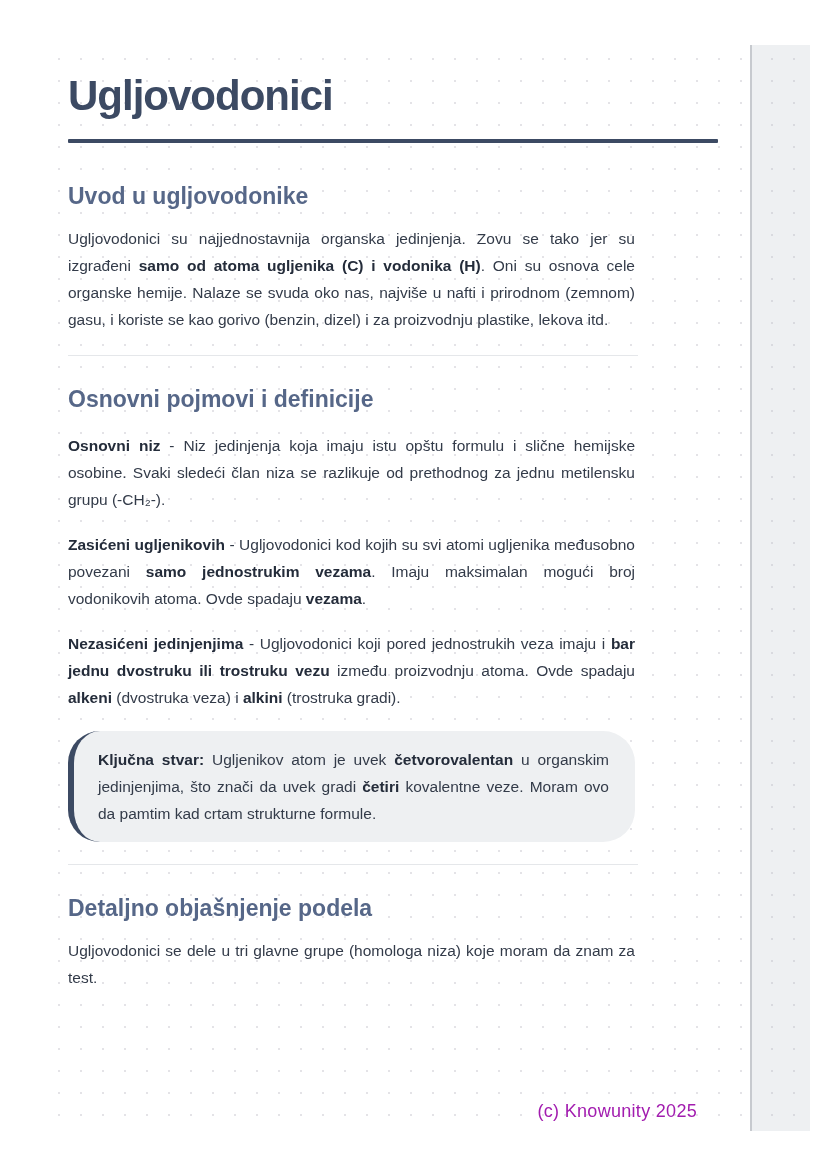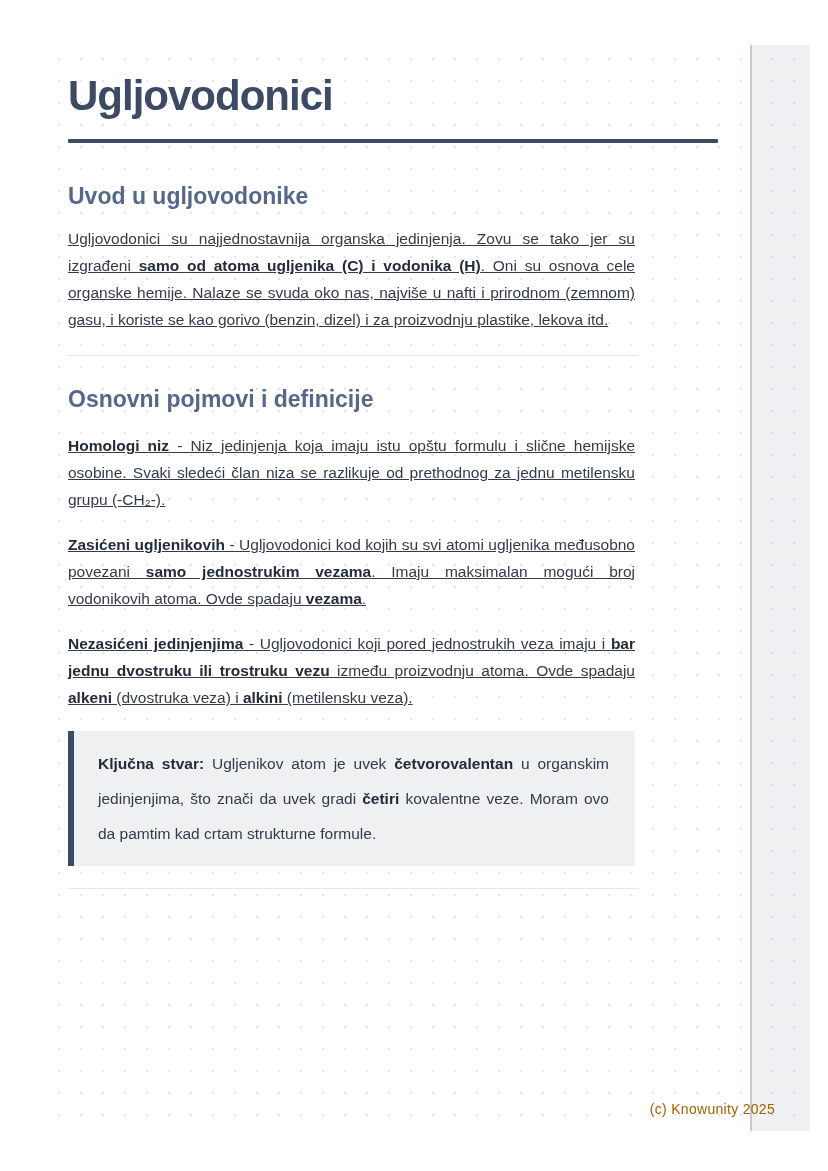--- a/index.html
+++ b/index.html
@@ -6,21 +6,21 @@
     margin: 0;
     padding: 0;
     background: #ffffff;
     width: 828px;
     height: 1171px;
     overflow: hidden;
     font-family: "Liberation Sans", "DejaVu Sans", sans-serif;
   }
   .viewport {
     position: relative;
-    width: 828px;
+    width: 750px;
     height: 1171px;
     background: #ffffff;
   }
   .page-main {
     position: absolute;
     left: 45px;
     top: 45px;
     width: 703px;
     height: 1078px;
     background-color: #ffffff;
@@ -69,52 +69,52 @@
   }
   h2.section-heading.after-divider { margin-top: 28px; }
   p.body-para {
     margin: 0;
     margin-top: 18px;
     width: 567px;
     font-size: 15.5px;
     line-height: 27px;
     text-align: justify;
     color: var(--body-color, #333b49);
-    text-decoration: underline;
   }
   p.body-para.first { margin-top: 14px; }
   p.body-para b, .callout b {
     font-weight: 700;
     color: var(--bold-color, #242c3a);
   }
   .section-divider {
     width: 570px;
     height: 1px;
     background: #e5e7ea;
     margin-top: 22px;
   }
   .callout {
     box-sizing: border-box;
     width: 567px;
     margin-top: 20px;
     background: var(--callout-bg, #eef0f2);
     border-left: 6px solid var(--callout-border, #3c4a63);
     padding: 15px 26px 15px 24px;
     font-size: 15.5px;
-    line-height: 35px;
+    line-height: 27px;
     text-align: justify;
     color: var(--body-color, #333b49);
+    border-radius: 32px;
   }
   .watermark {
     position: absolute;
     right: 53px;
     top: 1101px;
-    font-size: 14px;
+    font-size: 18px;
     letter-spacing: 0.3px;
-    color: #a16207;
+    color: #a21caf;
     z-index: 3;
   }
 </style>
 </head>
 <body>
 
 <div class="viewport">
 
   <div class="page-next"></div>
 
@@ -124,27 +124,29 @@
       <h1 class="doc-title">Ugljovodonici</h1>
 
       <div class="title-rule"></div>
 
       <h2 class="section-heading">Uvod u ugljovodonike</h2>
       <p class="body-para first"><span>Ugljovodonici su najjednostavnija organska jedinjenja. Zovu se tako jer su izgrađeni </span><b>samo od atoma ugljenika (C) i vodonika (H)</b><span>. Oni su osnova cele organske hemije. Nalaze se svuda oko nas, najviše u nafti i prirodnom (zemnom) gasu, i koriste se kao gorivo (benzin, dizel) i za proizvodnju plastike, lekova itd.</span></p>
 
       <div class="section-divider"></div>
 
       <h2 class="section-heading after-divider">Osnovni pojmovi i definicije</h2>
-      <p class="body-para"><b>Homologi niz</b><span> - Niz jedinjenja koja imaju istu opštu formulu i slične hemijske osobine. Svaki sledeći član niza se razlikuje od prethodnog za jednu metilensku grupu (-CH₂-).</span></p>
+      <p class="body-para"><b>Osnovni niz</b><span> - Niz jedinjenja koja imaju istu opštu formulu i slične hemijske osobine. Svaki sledeći član niza se razlikuje od prethodnog za jednu metilensku grupu (-CH₂-).</span></p>
       <p class="body-para"><b>Zasićeni ugljenikovih</b><span> - Ugljovodonici kod kojih su svi atomi ugljenika međusobno povezani </span><b>samo jednostrukim vezama</b><span>. Imaju maksimalan mogući broj vodonikovih atoma. Ovde spadaju </span><b>vezama</b><span>.</span></p>
-      <p class="body-para"><b>Nezasićeni jedinjenjima</b><span> - Ugljovodonici koji pored jednostrukih veza imaju i </span><b>bar jednu dvostruku ili trostruku vezu</b><span> između proizvodnju atoma. Ovde spadaju </span><b>alkeni</b><span> (dvostruka veza) i </span><b>alkini</b><span> (metilensku veza).</span></p>
+      <p class="body-para"><b>Nezasićeni jedinjenjima</b><span> - Ugljovodonici koji pored jednostrukih veza imaju i </span><b>bar jednu dvostruku ili trostruku vezu</b><span> između proizvodnju atoma. Ovde spadaju </span><b>alkeni</b><span> (dvostruka veza) i </span><b>alkini</b><span> (trostruka gradi).</span></p>
 
       <div class="callout"><b>Ključna stvar:</b><span> Ugljenikov atom je uvek </span><b>četvorovalentan</b><span> u organskim jedinjenjima, što znači da uvek gradi </span><b>četiri</b><span> kovalentne veze. Moram ovo da pamtim kad crtam strukturne formule.</span></div>
 
       <div class="section-divider"></div>
 
+      <h2 class="section-heading after-divider">Detaljno objašnjenje podela</h2>
+      <p class="body-para first"><span>Ugljovodonici se dele u tri glavne grupe (homologa niza) koje moram da znam za test.</span></p>
 
     </div>
   </div>
 
   <div class="watermark">(c) Knowunity 2025</div>
 
 </div>
 
 </body></html>

